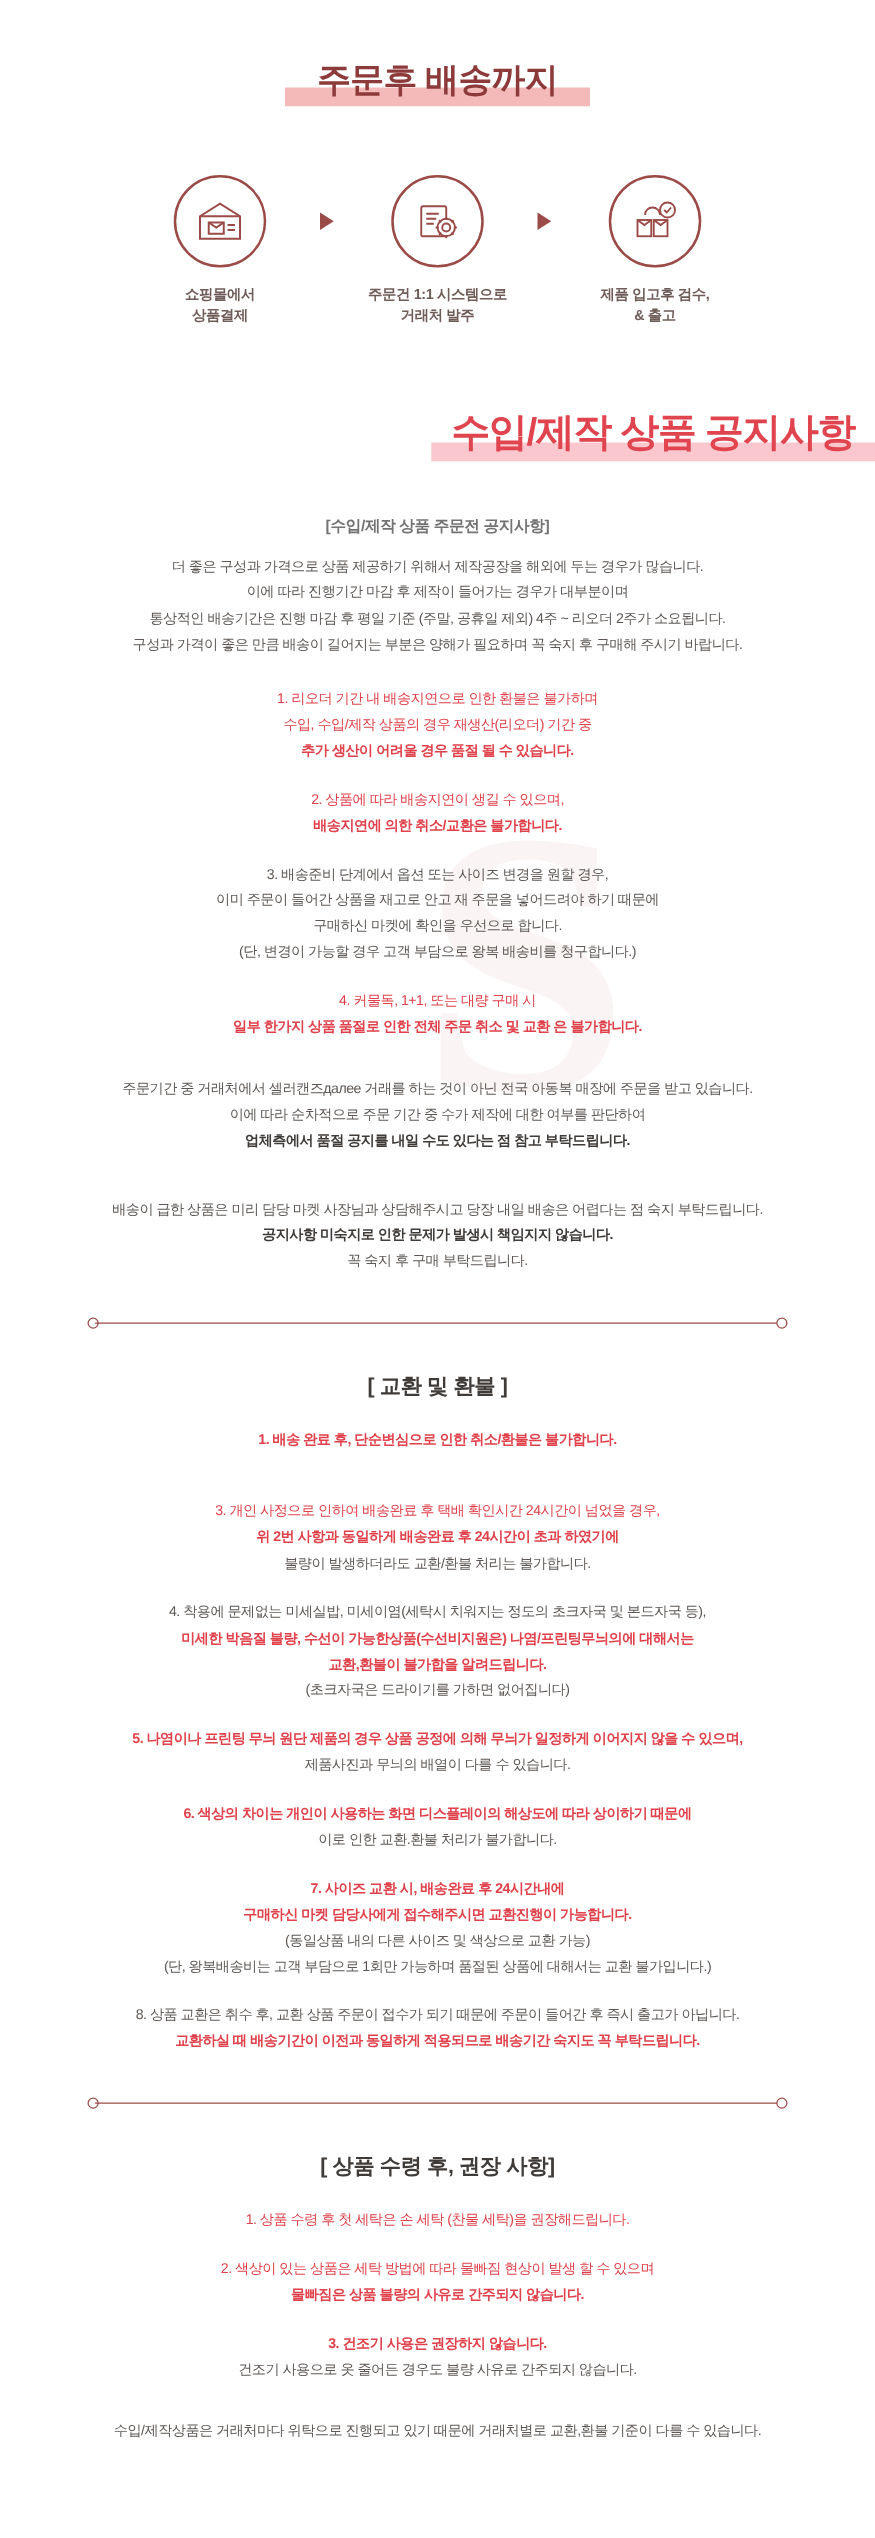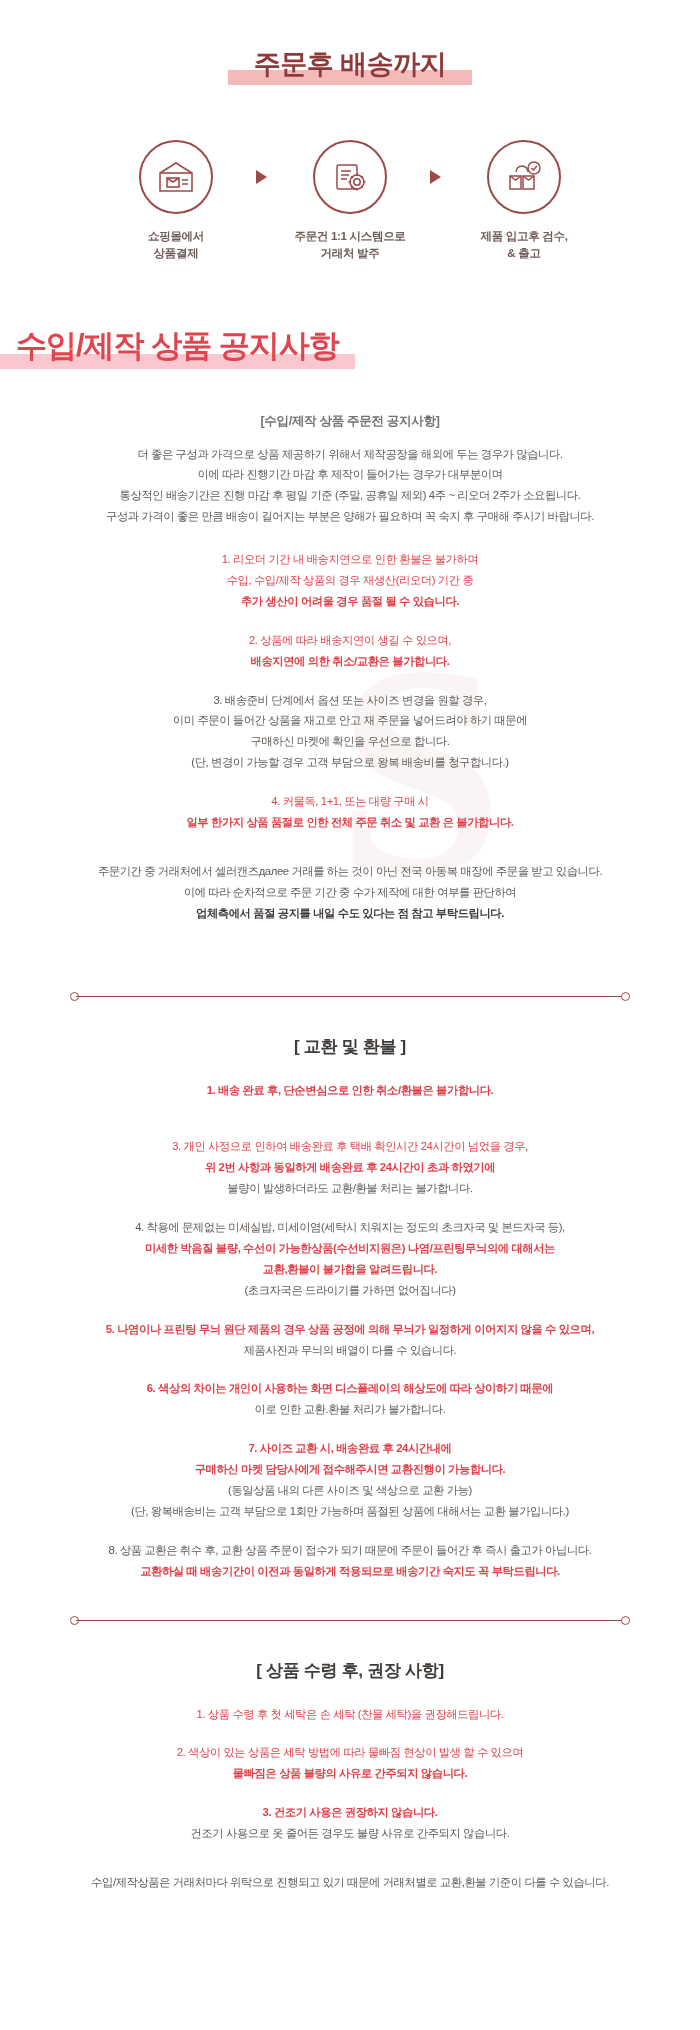--- a/index.html
+++ b/index.html
@@ -102,21 +102,21 @@
   .arrow::after {
     content: "";
     position: absolute;
     left: 0; top: 0;
     border-left: 11px solid #9b4b47;
     border-top: 7px solid transparent;
     border-bottom: 7px solid transparent;
   }
 
   
-  .main-title-wrap { text-align: left; margin-top: 60px; }
+  .main-title-wrap { text-align: right; margin-top: 60px; }
   .main-title {
     display: inline-block;
     position: relative;
     font-size: 31px;
     font-weight: bold;
     color: #e0454f;
     letter-spacing: -1px;
     padding: 2px 16px 6px;
   }
   .main-title .hl {
@@ -306,20 +306,25 @@
       <div class="gap-28"></div>
 
       <p class="body">
         <span>주문기간 중 거래처에서 셀러캔즈далее 거래를 하는 것이 아닌 전국 아동복 매장에 주문을 받고 있습니다.</span><br>
         <span>이에 따라 순차적으로 주문 기간 중 수가 제작에 대한 여부를 판단하여</span><br>
         <span class="blk-b">업체측에서 품절 공지를 내일 수도 있다는 점 참고 부탁드립니다.</span>
       </p>
 
       <div class="gap-34"></div>
 
+      <p class="body">
+        <span>배송이 급한 상품은 미리 담당 마켓 사장님과 상담해주시고 당장 내일 배송은 어렵다는 점 숙지 부탁드립니다.</span><br>
+        <span class="blk-b">공지사항 미숙지로 인한 문제가 발생시 책임지지 않습니다.</span><br>
+        <span>꼭 숙지 후 구매 부탁드립니다.</span>
+      </p>
     </div>
 
     <div class="divider">
       <span class="dot l"></span>
       <span class="line"></span>
       <span class="dot r"></span>
     </div>
 
     <div class="section">
       <div class="block-title">[ 교환 및 환불 ]</div>

